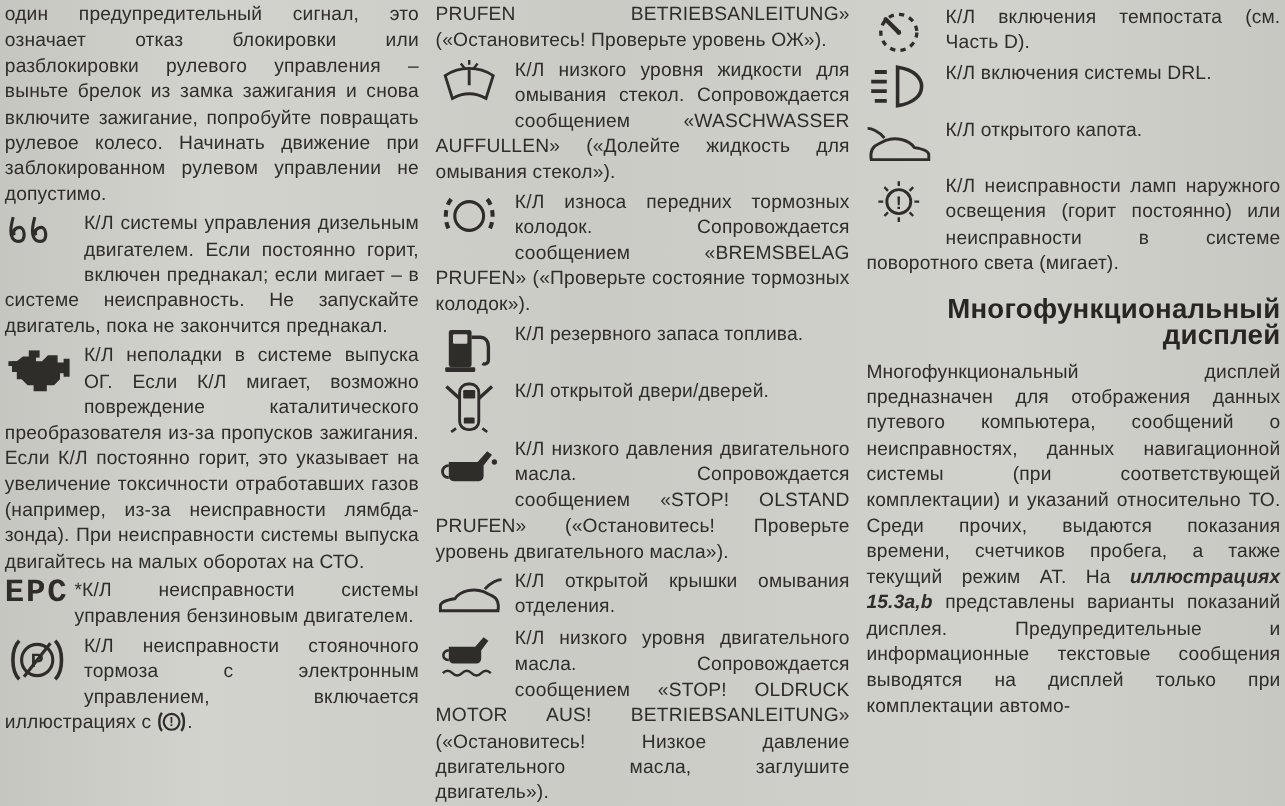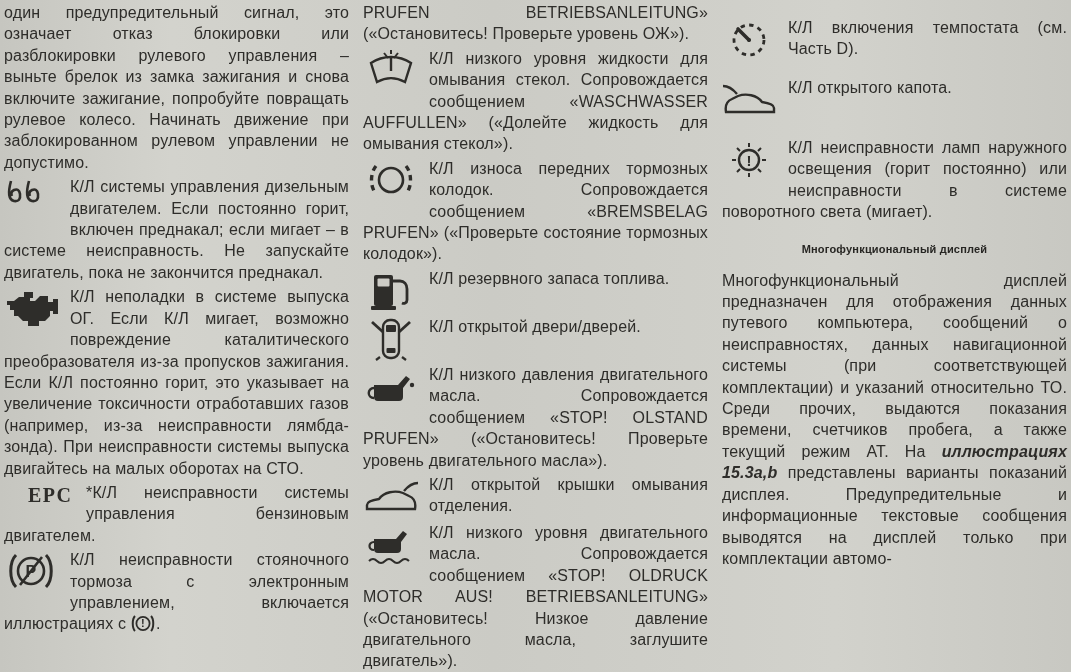--- a/index.html
+++ b/index.html
@@ -17,34 +17,34 @@
     color:#2e2d2a;
   }
   .col{
     flex:0 0 345px;width:345px;
     text-align:justify;
     font-size:16px;line-height:21.4px;letter-spacing:.15px;
   }
   .col p{margin:0;}
   .first{margin-top:-7px;}
   .entry{margin:3px 0 0 0;display:flow-root;}
-  .c3 .entry{margin-top:15px;}
+  .c3 .entry{margin-top:2px;}
   .ic{
     float:left;width:58px;height:44px;margin:1px 8px 0 0;
   }
   .ic svg{display:block;}
   .epc-label{
     float:left;width:58px;margin-top:3px;
-    font-family:Liberation Serif, serif;font-weight:bold;
-    font-size:20px;letter-spacing:1.5px;text-align:left;margin-left:24px;
+    font-family:Liberation Mono, monospace;font-weight:bold;
+    font-size:27px;letter-spacing:1.5px;text-align:left;
   }
   .inline-ic{display:inline-block;vertical-align:-4px;margin-left:4px;}
   h3{
-    font-size:11px;line-height:22px;margin:15px 0 10px 0;
-    text-align:center;letter-spacing:.2px;color:#272623;
+    font-size:23px;line-height:22px;margin:15px 0 10px 0;
+    text-align:right;letter-spacing:.2px;color:#272623;
   }
   .em{font-weight:bold;font-style:italic;}
   .stroke{fill:none;stroke:#2e2d2a;}
   .fill{fill:#2e2d2a;stroke:none;}
   .glyph{
     font-family:"Liberation Sans",sans-serif;font-weight:bold;fill:#2e2d2a;
   }
 </style>
 </head>
 <body>
@@ -193,20 +193,32 @@
       <span class="ic">
         <svg width="56" height="44" viewBox="0 0 56 44">
           <circle class="stroke" stroke-width="2.8" stroke-dasharray="4.4 4.4" cx="27" cy="22" r="15"></circle>
           <path class="stroke" stroke-width="3.6" stroke-linecap="round" d="M27 22 L16 11"></path>
           <circle class="fill" cx="27" cy="22" r="2"></circle>
         </svg>
       </span>
       <span>К/Л включения темпостата (см. Часть D).</span>
     </div>
 
+    <div class="entry">
+      <span class="ic">
+        <svg width="56" height="44" viewBox="0 0 56 44">
+          <path class="stroke" stroke-width="3.2" d="M7 8 h10"></path>
+          <path class="stroke" stroke-width="3.2" d="M4 16 h13"></path>
+          <path class="stroke" stroke-width="3.2" d="M4 24 h13"></path>
+          <path class="stroke" stroke-width="3.2" d="M7 32 h10"></path>
+          <path class="stroke" stroke-width="3" d="M26 4 C40 6 46 13 46 20 C46 27 40 34 26 36 Z"></path>
+        </svg>
+      </span>
+      <span>К/Л включения системы DRL.</span>
+    </div>
 
     <div class="entry">
       <span class="ic">
         <svg width="56" height="44" viewBox="0 0 56 44">
           <path class="stroke" stroke-width="2.4" d="M52 34 L52 30 C52 27 47 25 40 24 C35 17 24 15 16 18 L10 21 C5 23 3 28 4 34 Z"></path>
           <path class="stroke" stroke-width="2.4" d="M15 16 C10 10 4 8 1 8"></path>
         </svg>
       </span>
       <span>К/Л открытого капота.</span>
     </div>

